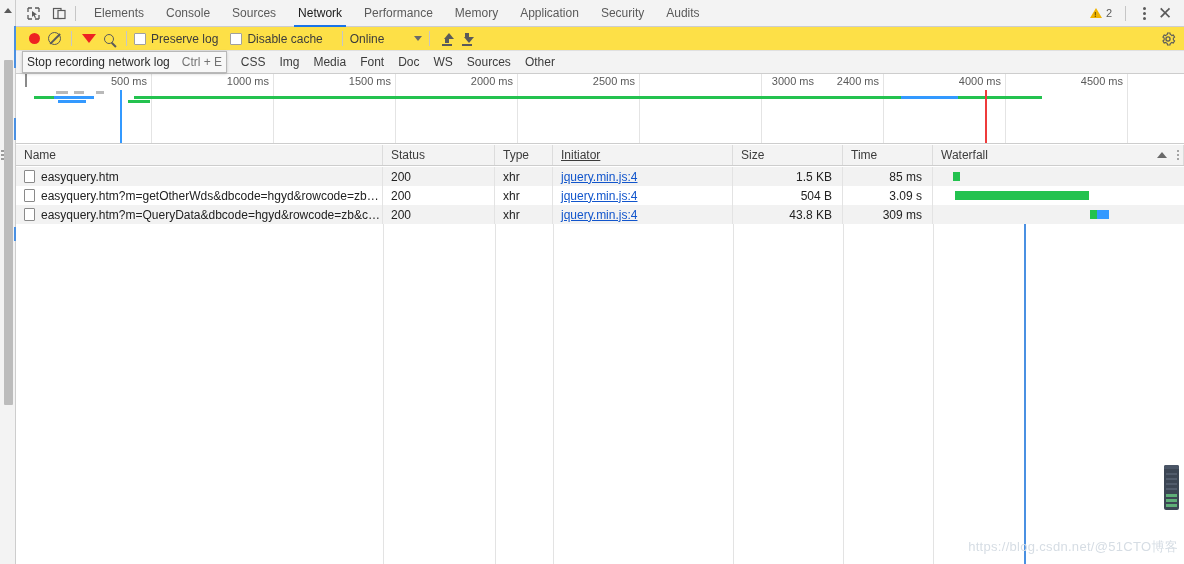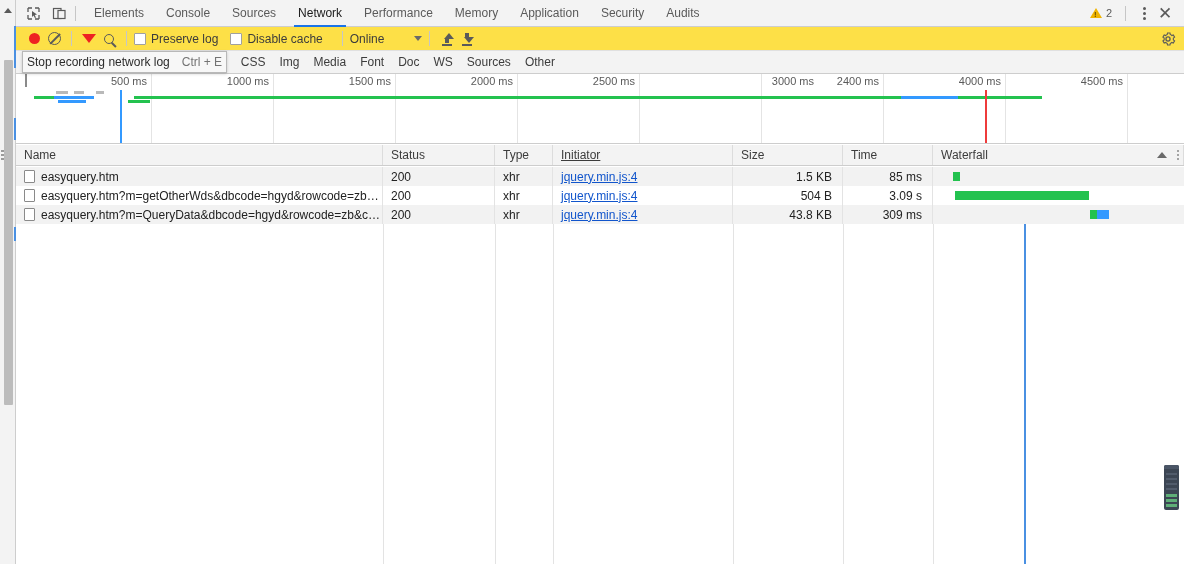--- a/index.html
+++ b/index.html
@@ -466,13 +466,14 @@
     <div class="mtop"></div>
     <div class="mline" style="top:8px"></div>
     <div class="mline" style="top:13px"></div>
     <div class="mline" style="top:18px"></div>
     <div class="mline" style="top:23px"></div>
     <div class="mgreen" style="top:29px"></div>
     <div class="mgreen" style="top:34px"></div>
     <div class="mgreen" style="top:39px"></div>
   </div>
 
+  <div class="watermark">https://blog.csdn.net/@51CTO博客</div>
 </div>
 
 </body></html>

